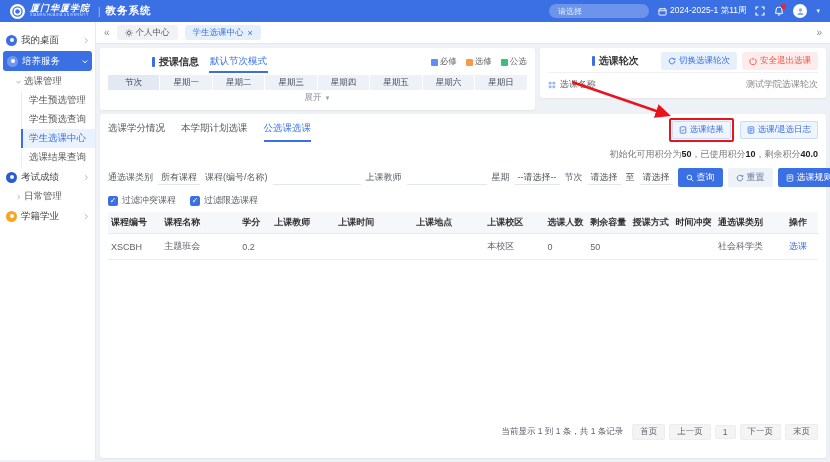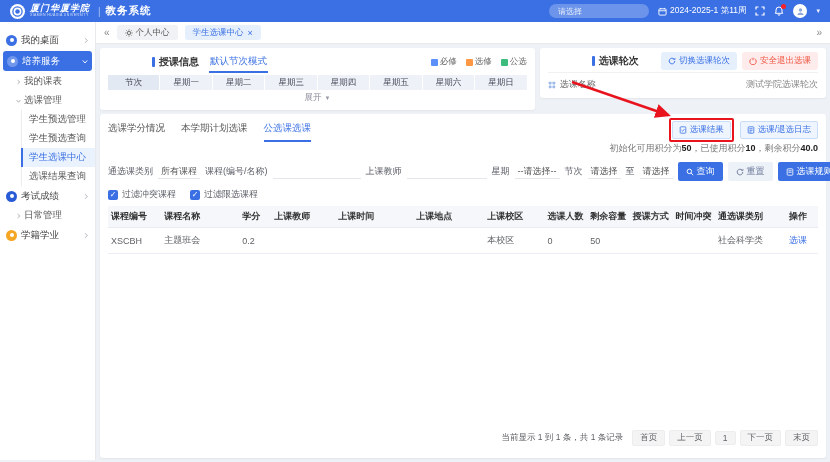--- a/index.html
+++ b/index.html
@@ -74,29 +74,29 @@
 
   .pill-btn { display:inline-flex; align-items:center; gap:3px; border-radius:3px; font-size:8.5px; padding:3px 7px; cursor:pointer; border:none; white-space:nowrap; }
   .pill-blue { background:#e6f0fd; color:#3a70e3; }
   .pill-red { background:#fdeceb; color:#f25643; }
   .rp-head-btns { margin-left:auto; display:flex; gap:5px; }
   .rp-divider { border-bottom:1px solid #f0f1f3; margin:2px 0 5px; }
   .rp-row { display:flex; align-items:center; gap:4px; font-size:9px; color:#666; }
   .rp-name { margin-left:auto; color:#888; }
 
   
-  .big-card { flex:1; padding:4px 8px 12px; display:flex; flex-direction:column; position:relative; }
+  .big-card { flex:1; padding:4px 8px 18px; display:flex; flex-direction:column; position:relative; }
   .bc-top { display:flex; align-items:flex-start; }
   .bc-tabs { display:flex; gap:16px; padding-top:4px; }
   .bc-tab { font-size:9.5px; color:#555; padding-bottom:5px; cursor:pointer; white-space:nowrap; }
   .bc-tab.active { color:#3a70e3; border-bottom:2px solid #3a70e3; font-weight:normal; }
   .bc-actions { margin-left:auto; display:flex; align-items:center; gap:6px; }
   .ghost-blue { background:#eef5fe; border:1px solid #c9dcf8; color:#3a70e3; display:inline-flex; align-items:center; gap:3px; font-size:8.5px; padding:2px 6px; border-radius:2px; cursor:pointer; white-space:nowrap; }
   .red-outline { display:inline-flex; border:2px solid #e8131d; border-radius:2px; padding:1px; }
-  .points-line { text-align:right; font-size:9px; color:#777; margin-top:0; white-space:nowrap; }
+  .points-line { text-align:right; font-size:9px; color:#777; margin-top:6px; white-space:nowrap; }
   .points-line b { color:#222; }
 
   .filter-row { display:flex; align-items:center; gap:5px; margin-top:7px; font-size:9px; color:#5a5e66; white-space:nowrap; }
   .f-input, .f-select { border:none; border-bottom:1px solid #e3e6eb; height:14px; font-size:9px; color:#555; padding:0 3px; background:#fff; outline:none; }
   .f-select { display:flex; align-items:center; }
   .w90 { width:88px; } .w80 { width:80px; } .w60 { width:56px; } .w40 { width:36px; }
   .btn-primary { background:#3a70e3; color:#fff; border:none; border-radius:2px; padding:3px 8px; font-size:9px; display:inline-flex; align-items:center; gap:3px; cursor:pointer; white-space:nowrap; }
   .btn-soft { background:#edf1f8; color:#6b7a99; border:none; border-radius:2px; padding:3px 8px; font-size:9px; display:inline-flex; align-items:center; gap:3px; cursor:pointer; white-space:nowrap; }
   .f-rules { margin-left:auto; }
 
@@ -184,28 +184,20 @@
   <div class="side-item side-top active">
     <span class="circle-ico">
         <span class="ci-inner"></span>
       </span>
     <span class="lbl">培养服务</span>
     <span class="chev down">
         <svg width="6" height="7" viewBox="0 0 8 8">
           <path d="M2.5 1 L6 4 L2.5 7" stroke="currentColor" fill="none" stroke-width="1.2"></path>
         </svg>
       </span>
-  </div>
-  <div class="side-item side-sub">
-    <span class="chev">
-        <svg width="5" height="6" viewBox="0 0 8 8">
-          <path d="M2.5 1 L6 4 L2.5 7" stroke="currentColor" fill="none" stroke-width="1.2"></path>
-        </svg>
-      </span>
-    <span class="lbl">我的课表</span>
   </div>
   <div class="side-item side-sub">
     <span class="chev down">
         <svg width="5" height="6" viewBox="0 0 8 8">
           <path d="M2.5 1 L6 4 L2.5 7" stroke="currentColor" fill="none" stroke-width="1.2"></path>
         </svg>
       </span>
     <span class="lbl">选课管理</span>
   </div>
   <div class="tree">

